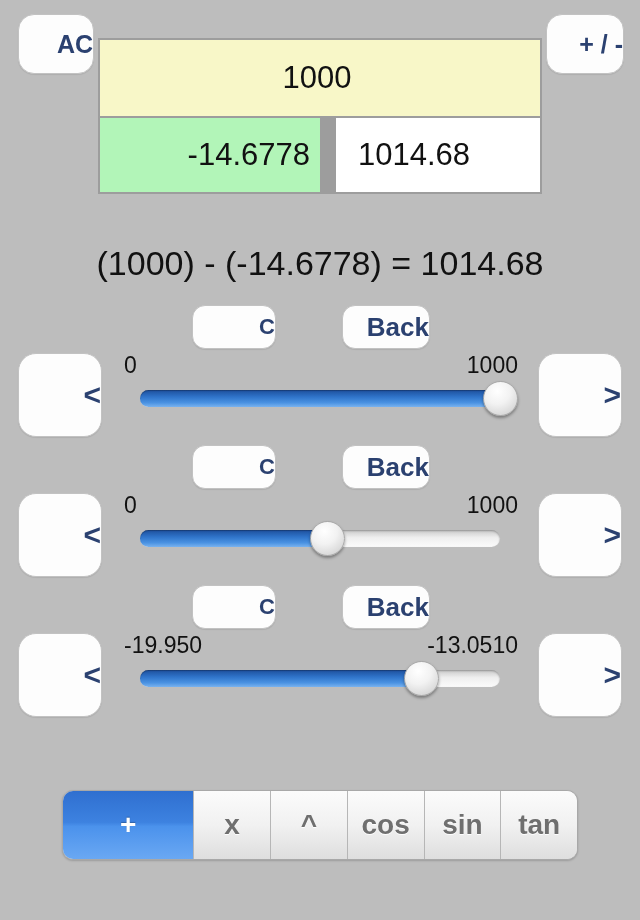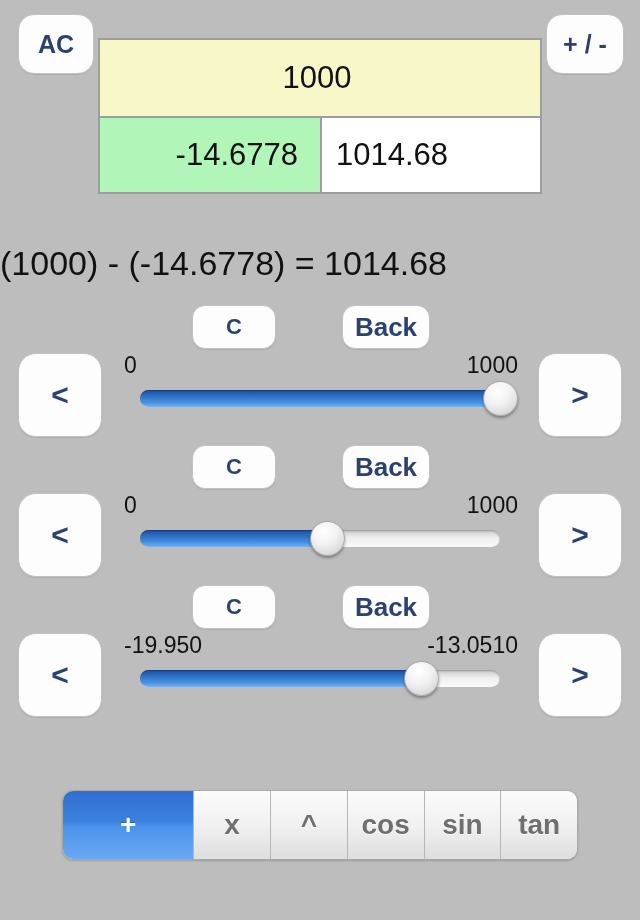--- a/index.html
+++ b/index.html
@@ -18,21 +18,21 @@
 
   
   .key {
     position: absolute;
     background: #fdfdfd;
     border: 1px solid #c2c2c2;
     border-radius: 14px;
     box-sizing: border-box;
     display: flex;
     align-items: center;
-    justify-content: center;
+    justify-content: flex-end;
     color: #2b4170;
     font-weight: bold;
     cursor: pointer;
     box-shadow: 0 1px 1px rgba(0,0,0,0.08);
   }
 
   
   #ac-button {
     left: 18px; top: 14px; width: 76px; height: 60px;
     font-size: 25px;
@@ -73,47 +73,47 @@
     height: 74px;
     margin-top: 2px;
   }
   #display-operand2-cell {
     width: 220px;
     background: #b2f5b8;
     display: flex;
     align-items: center;
     justify-content: flex-end;
     box-sizing: border-box;
-    padding-right: 22px;
+    padding-right: 10px;
   }
   #display-operand2-value {
     font-size: 31px;
     color: #111;
   }
   #display-result-cell {
     flex: 1;
     background: #ffffff;
     display: flex;
     align-items: center;
     justify-content: flex-start;
     box-sizing: border-box;
-    padding-left: 14px;
-    margin-left: 2px;
+    padding-left: 22px;
+    margin-left: 16px;
   }
   #display-result-value {
     font-size: 31px;
     color: #111;
   }
 
   
   #equation-line {
     position: absolute;
     left: 0; top: 244px;
     width: 640px;
-    text-align: left;
+    text-align: center;
     font-size: 34px;
     color: #111;
     letter-spacing: 0px;
   }
 
   
   .slider-group { position: absolute; left: 0; width: 640px; }
   #slider-group-0 { top: 300px; }
   #slider-group-1 { top: 440px; }
   #slider-group-2 { top: 580px; }

